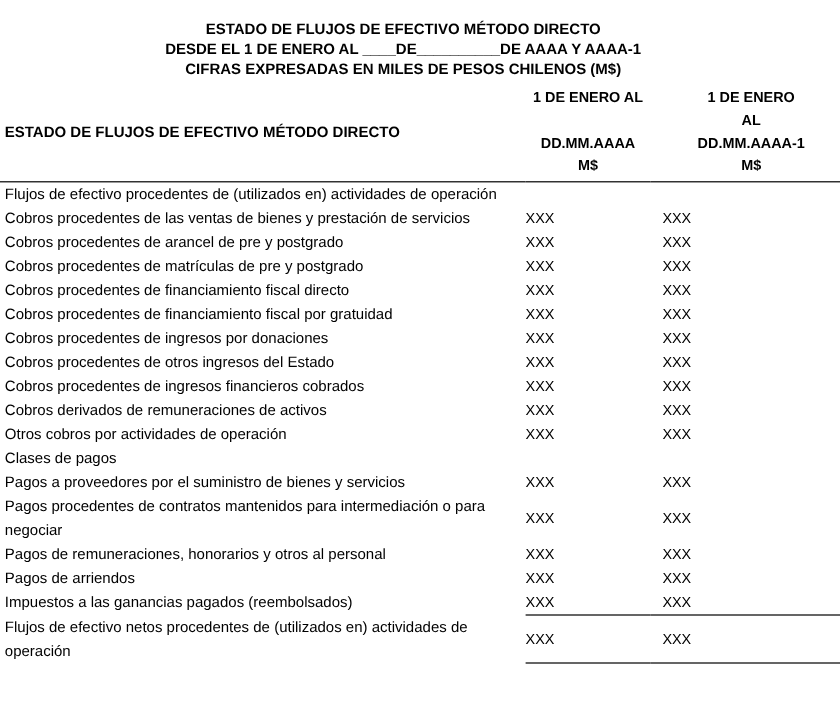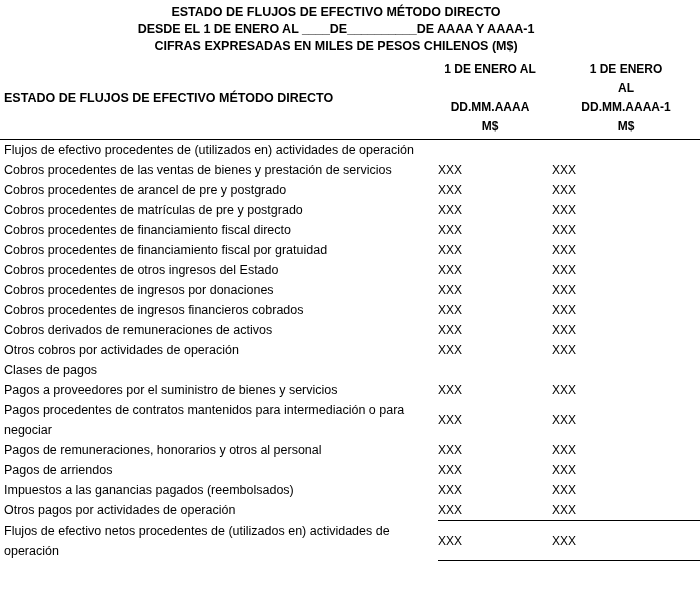--- a/index.html
+++ b/index.html
@@ -3,21 +3,21 @@
 <meta charset="utf-8">
 <style>
   * { margin: 0; padding: 0; box-sizing: border-box; }
   html, body {
     width: 700px; height: 602px;
     background: #ffffff;
     color: #000000;
     font-family: "Liberation Sans", sans-serif;
     overflow: hidden;
   }
-  .page { width: 700px; height: 602px; padding-top: 4px; }
+  .page { width: 700px; height: 602px; padding-top: 16px; }
 
   .doc-title {
     text-align: center;
     font-weight: bold;
     font-size: 12.5px;
     line-height: 17px;
     padding-right: 28px; 
   }
   .doc-title div { white-space: pre; }
 
@@ -129,26 +129,26 @@
           <td class="label-cell">Cobros procedentes de financiamiento fiscal directo</td>
           <td class="amount-cell">XXX</td>
           <td class="amount-cell amount-prior">XXX</td>
         </tr>
         <tr>
           <td class="label-cell">Cobros procedentes de financiamiento fiscal por gratuidad</td>
           <td class="amount-cell">XXX</td>
           <td class="amount-cell amount-prior">XXX</td>
         </tr>
         <tr>
+          <td class="label-cell">Cobros procedentes de ingresos por donaciones</td>
+          <td class="amount-cell">XXX</td>
+          <td class="amount-cell amount-prior">XXX</td>
+        </tr>
+        <tr>
           <td class="label-cell">Cobros procedentes de otros ingresos del Estado</td>
-          <td class="amount-cell">XXX</td>
-          <td class="amount-cell amount-prior">XXX</td>
-        </tr>
-        <tr>
-          <td class="label-cell">Cobros procedentes de ingresos por donaciones</td>
           <td class="amount-cell">XXX</td>
           <td class="amount-cell amount-prior">XXX</td>
         </tr>
         <tr>
           <td class="label-cell">Cobros procedentes de ingresos financieros cobrados</td>
           <td class="amount-cell">XXX</td>
           <td class="amount-cell amount-prior">XXX</td>
         </tr>
         <tr>
           <td class="label-cell">Cobros derivados de remuneraciones de activos</td>
@@ -183,25 +183,20 @@
         <tr>
           <td class="label-cell">Pagos de arriendos</td>
           <td class="amount-cell">XXX</td>
           <td class="amount-cell amount-prior">XXX</td>
         </tr>
         <tr>
           <td class="label-cell">Impuestos a las ganancias pagados (reembolsados)</td>
           <td class="amount-cell">XXX</td>
           <td class="amount-cell amount-prior">XXX</td>
         </tr>
-        <tr>
-          <td class="label-cell">Otros pagos por actividades de operación</td>
-          <td class="amount-cell">XXX</td>
-          <td class="amount-cell amount-prior">XXX</td>
-        </tr>
         <tr class="bold total-row">
           <td class="label-cell">Flujos de efectivo netos procedentes de (utilizados en) actividades de operación</td>
           <td class="amount-cell">XXX</td>
           <td class="amount-cell amount-prior">XXX</td>
         </tr>
       </tbody>
   </table>
 
 </div>
 

